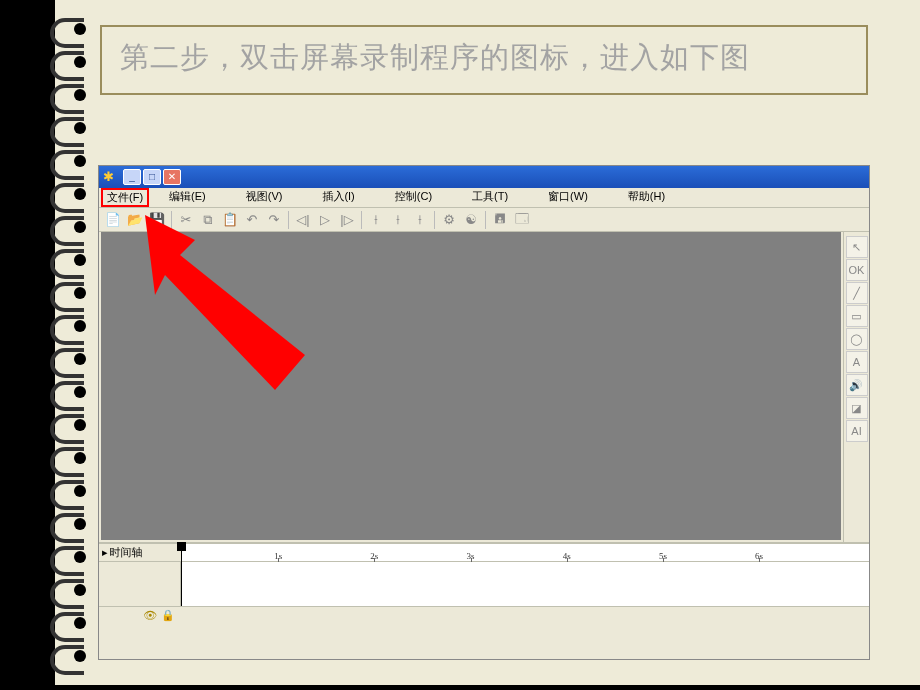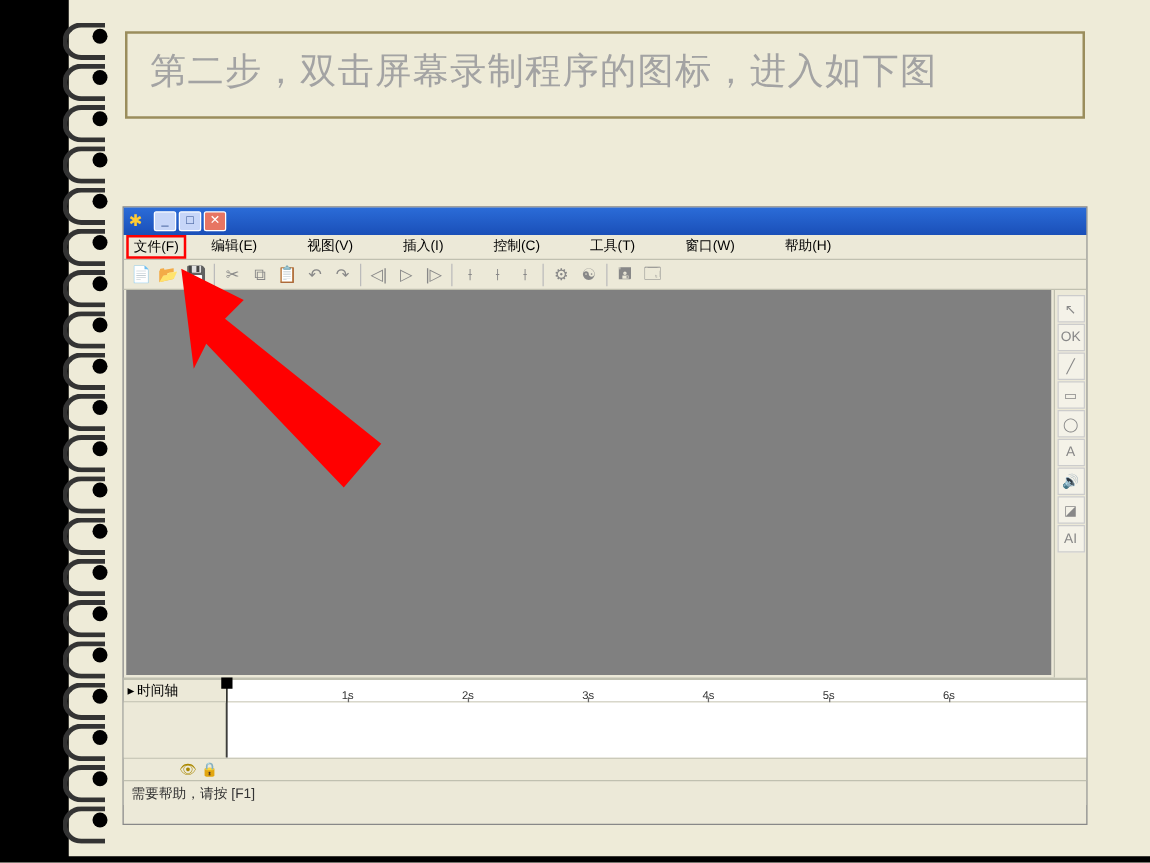--- a/index.html
+++ b/index.html
@@ -176,20 +176,21 @@
   .timeline-head .lbl {
     width: 82px;
     padding-left: 3px;
     display:flex; align-items:center; gap:2px;
   }
   .timeline-head .ruler {
     flex: 1;
     position: relative; height: 100%;
     background: #fff;
     border-left: 1px solid #c0c0b0;
+    font-family: Liberation Serif, serif;
   }
   .tick {
     position: absolute; bottom: 0;
     font-size: 9px; color: #333;
     transform: translateX(-50%);
   }
   .tick::after{
     content:""; position:absolute; left:50%; bottom:-1px;
     width:1px; height:4px; background:#666;
   }
@@ -356,20 +357,17 @@
     </div>
     <div class="timeline-foot">
       <div class="left">
         <span>👁</span>
         <span style="color:#cc9933">🔒</span>
       </div>
       <div style="flex:1"></div>
     </div>
   </div>
 
-  <div class="status">
-    <span>需要帮助，请按 [F1]</span>
-  </div>
 </div>
 
 <svg class="arrow" viewBox="0 0 180 180">
   <polygon points="10,0 60,25 45,40 170,140 140,175 30,60 20,80" fill="#ff0000"></polygon>
 </svg>
 
 </body></html>

